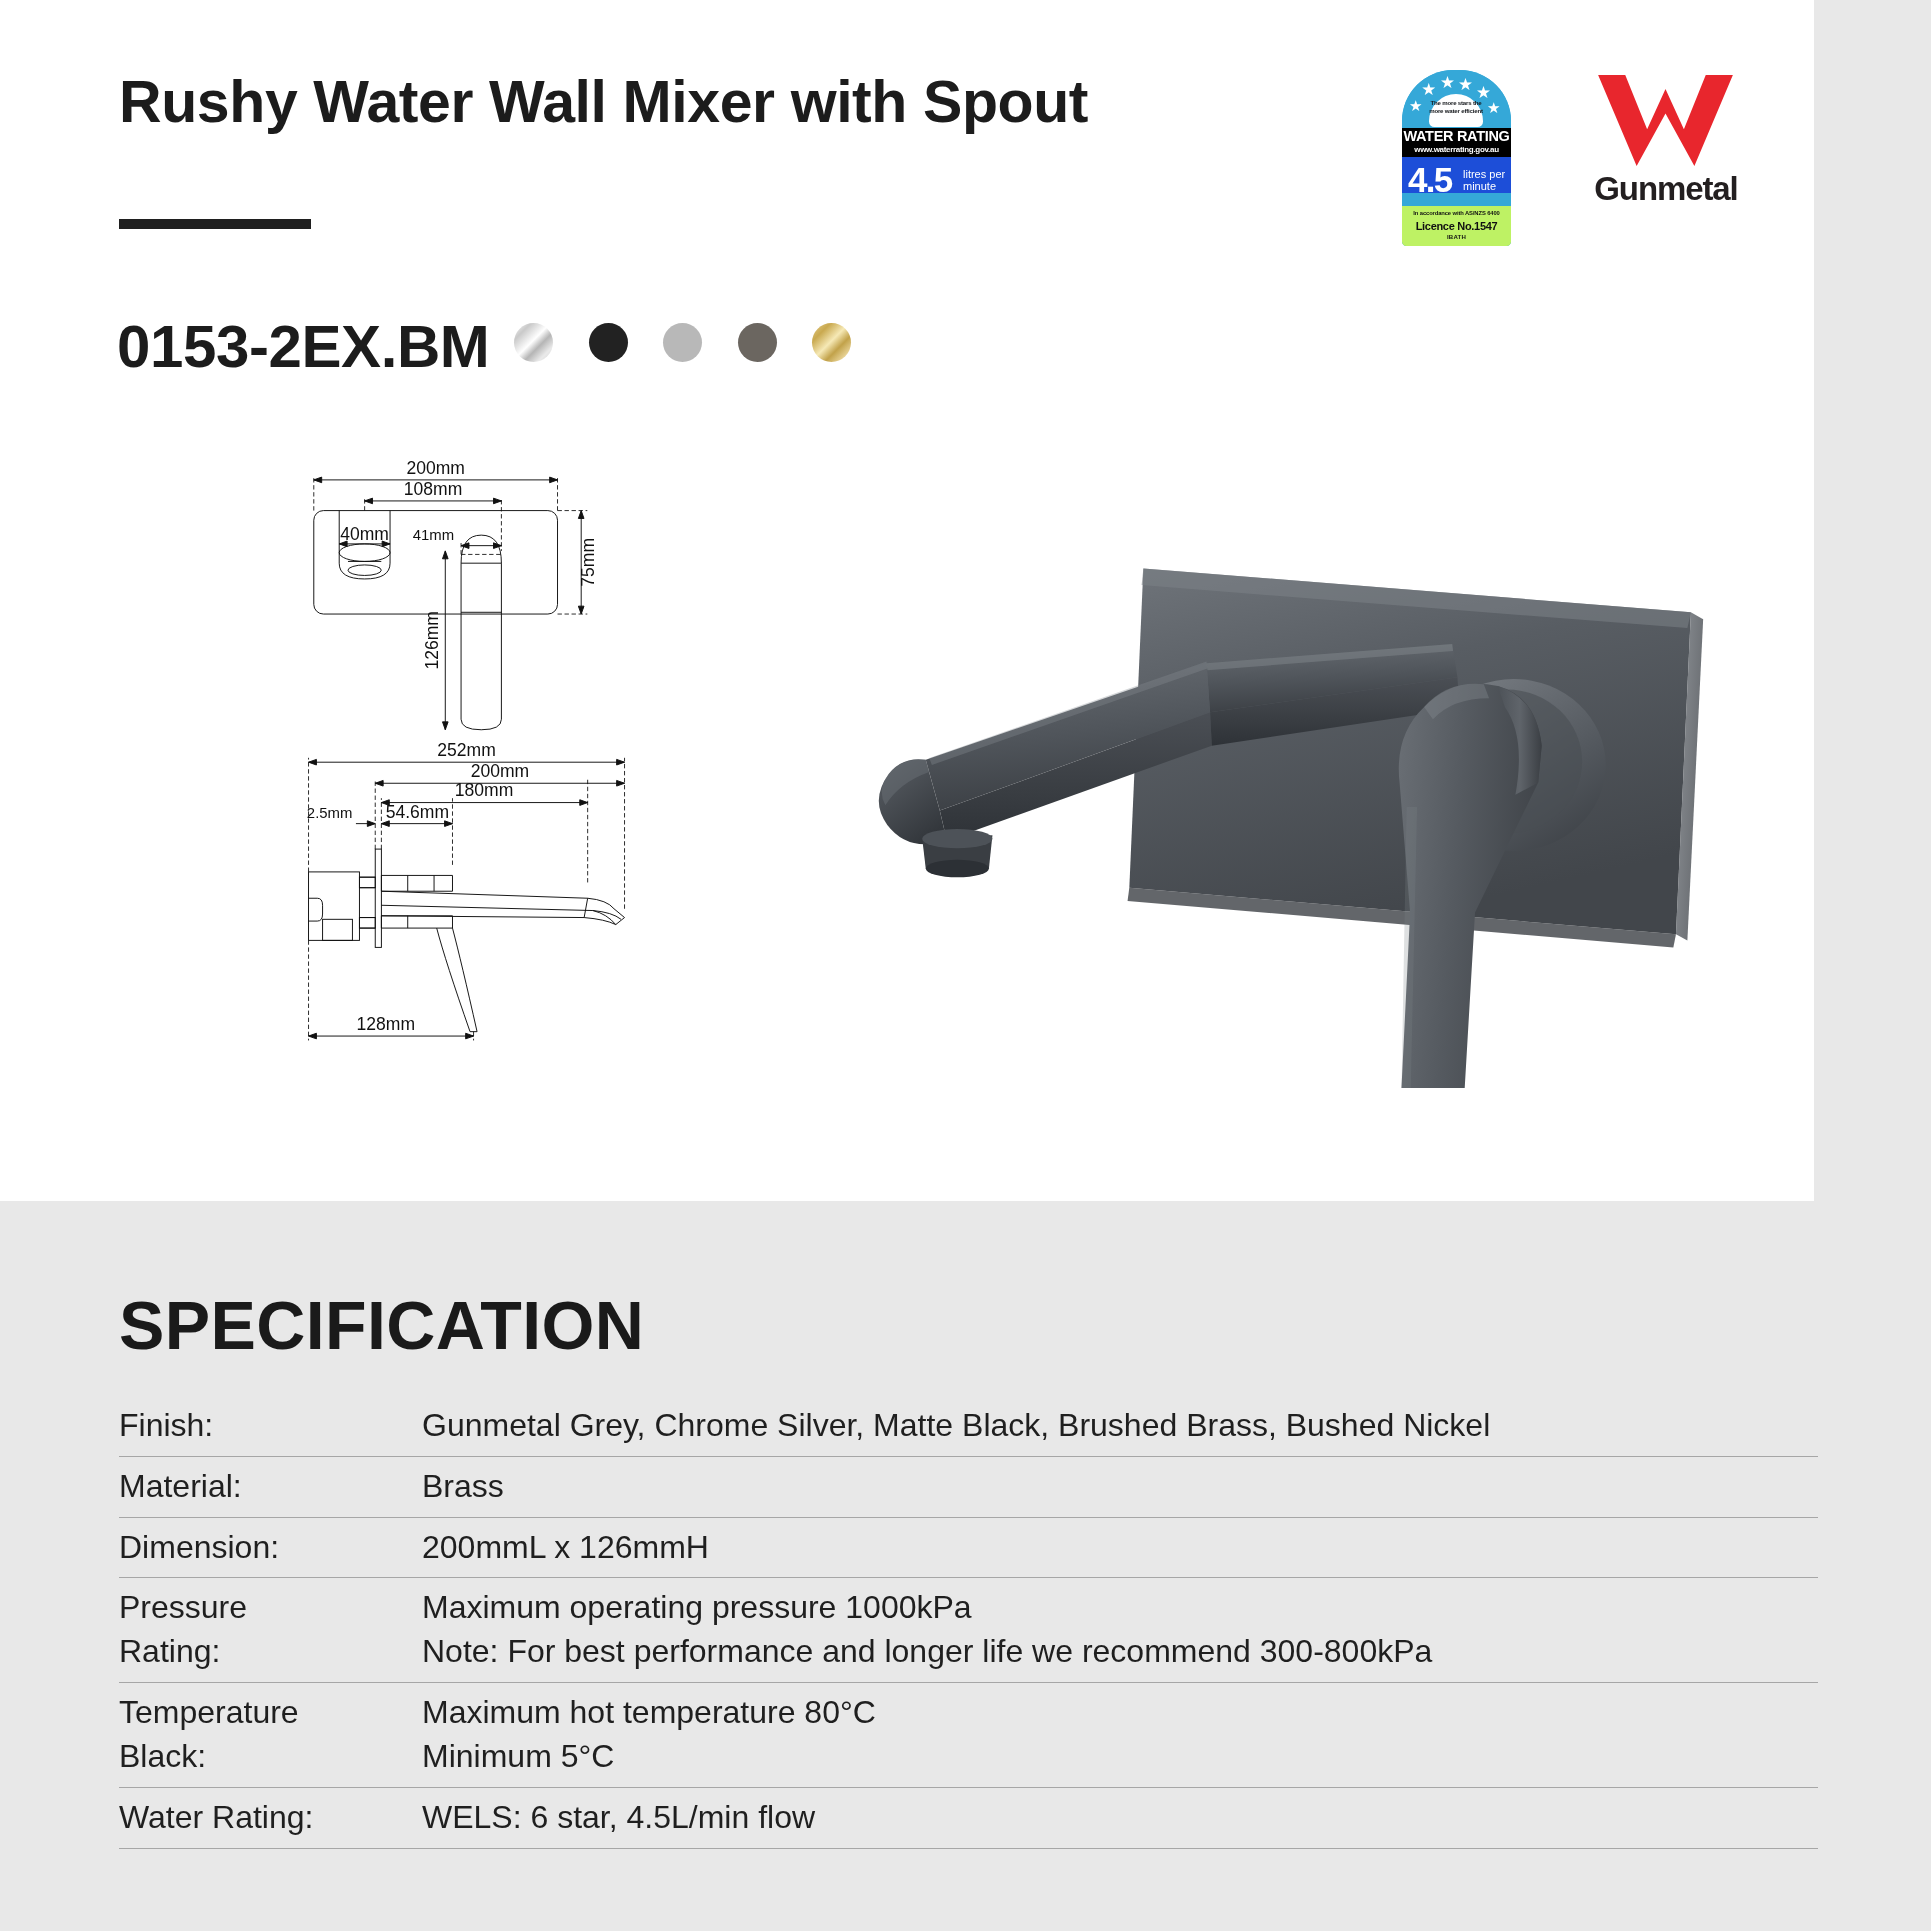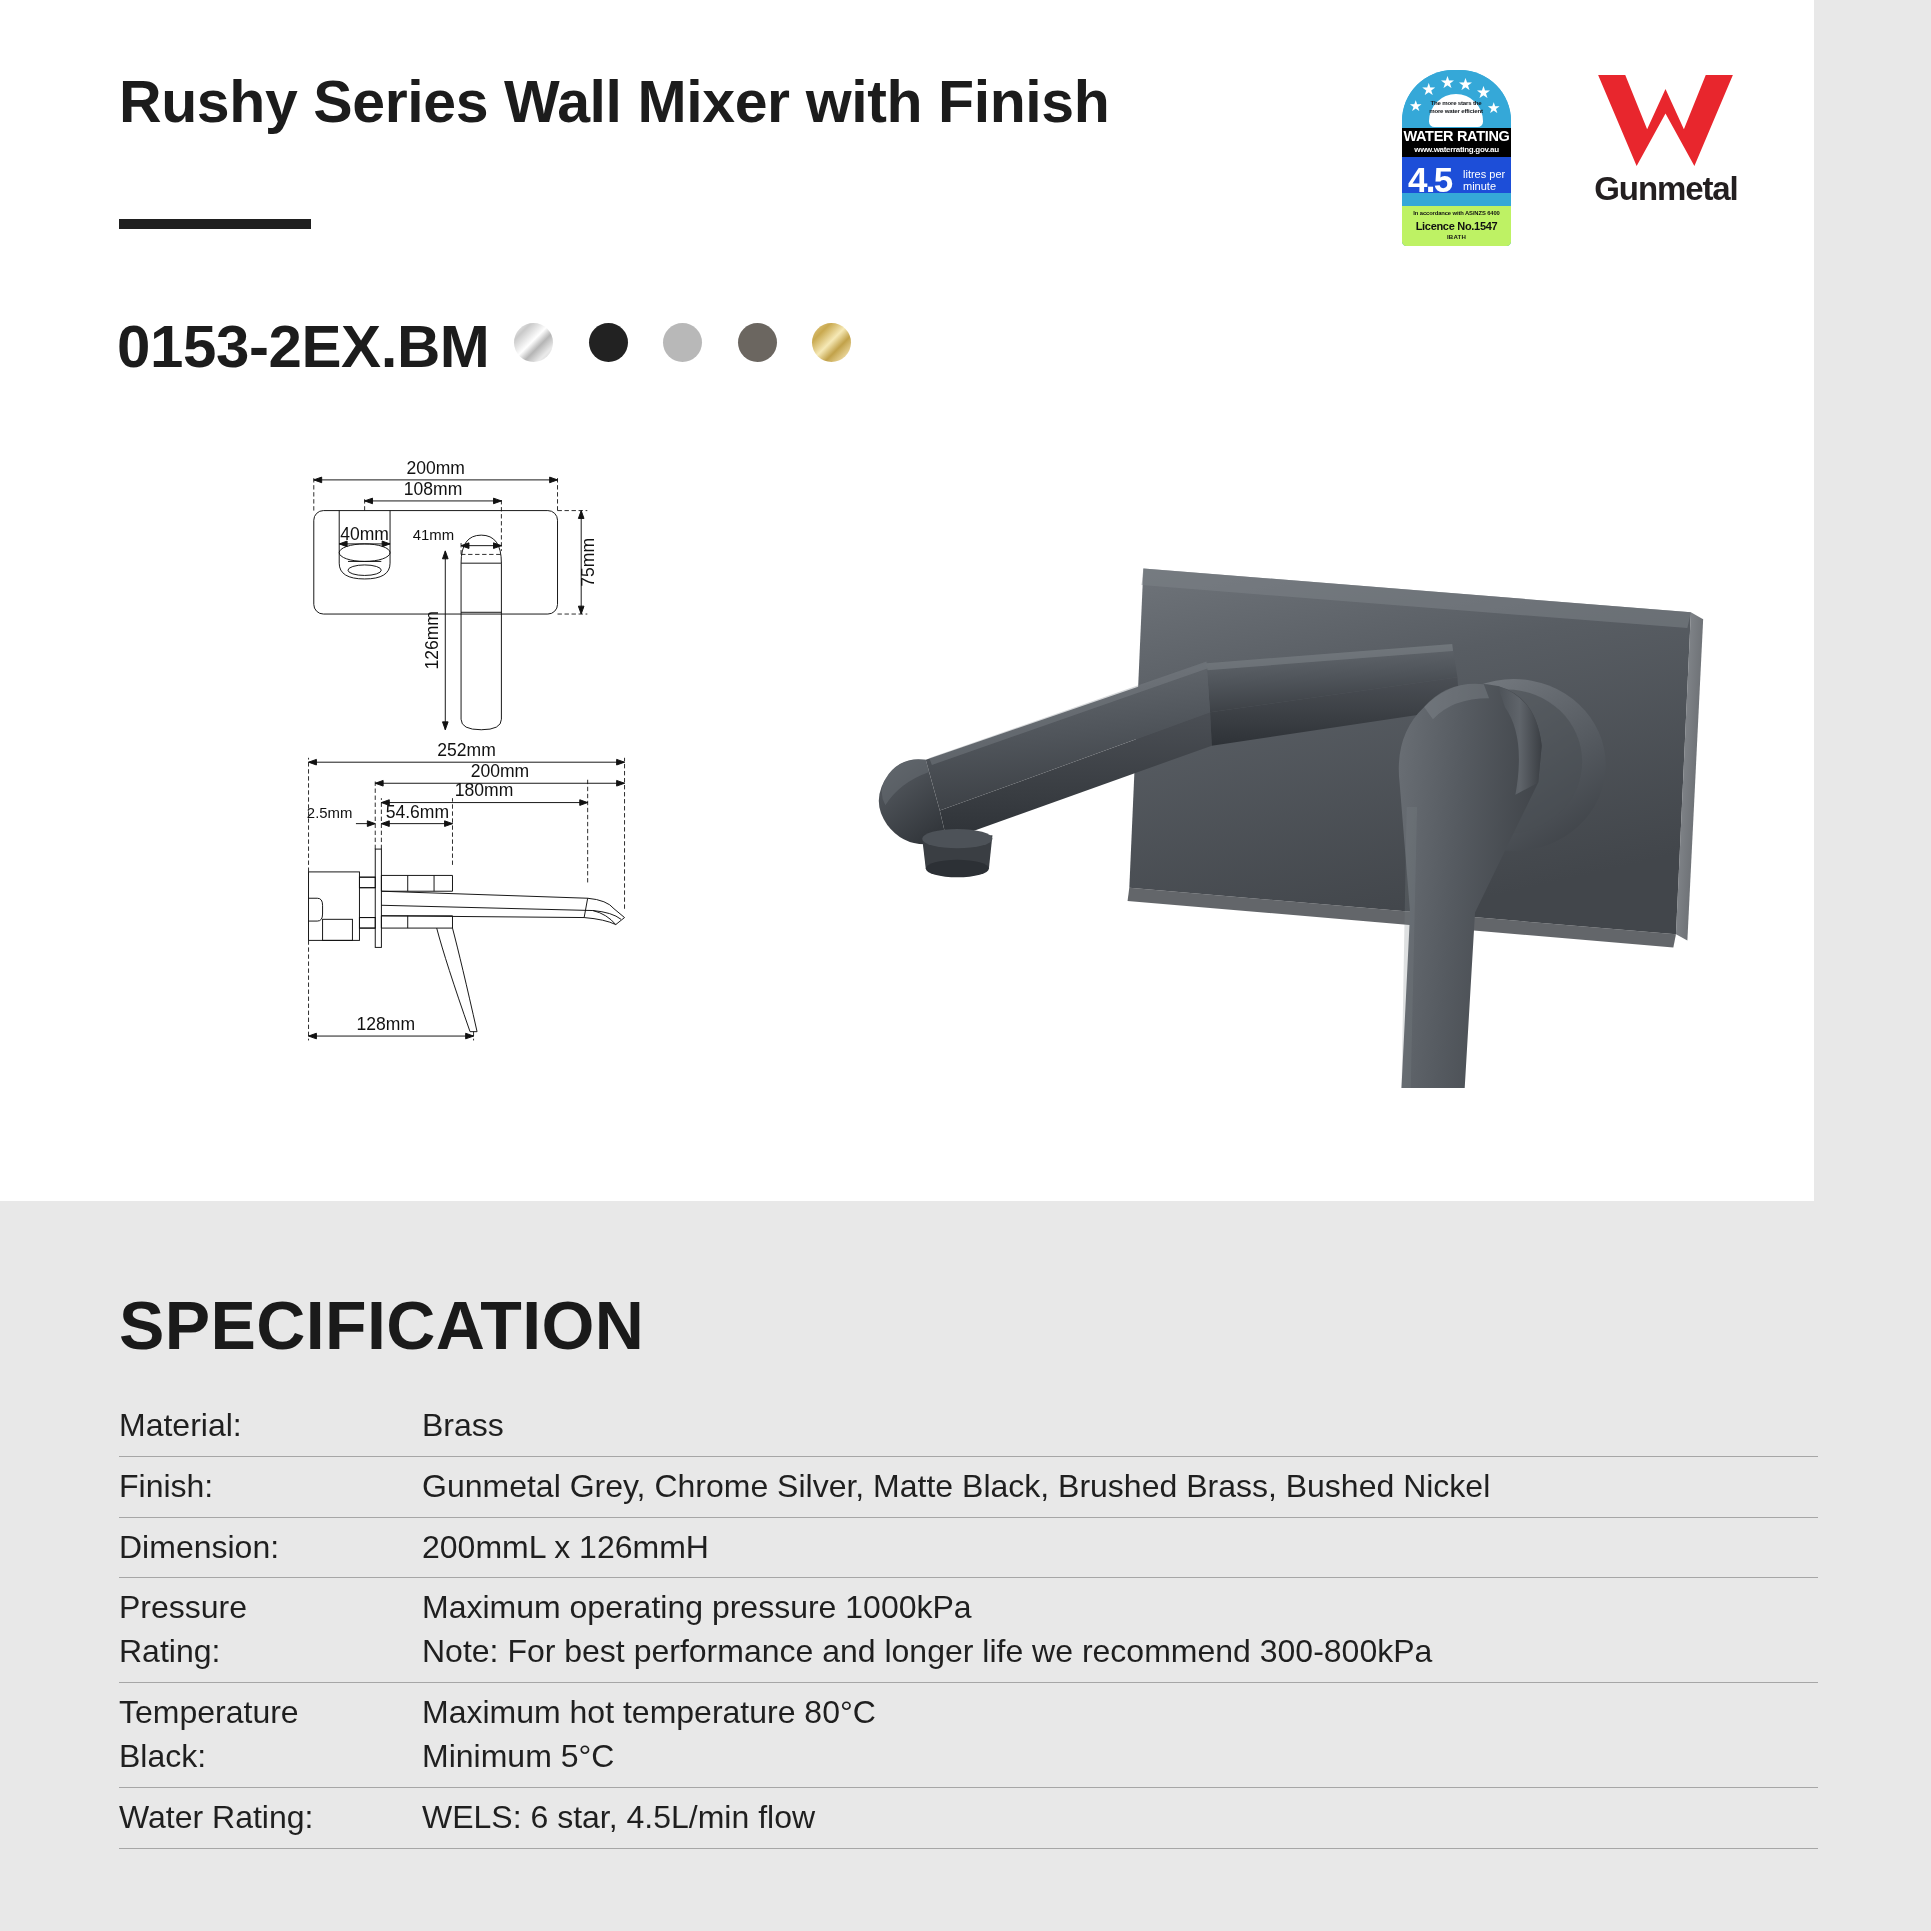--- a/index.html
+++ b/index.html
@@ -269,21 +269,21 @@
     color: #1f1f1f;
     padding-top: 7px;
     white-space: pre-line;
   }
 </style>
 </head>
 <body>
 
 <div id="white-panel"></div>
 
-<div id="product-title">Rushy Series Wall Mixer with Finish</div>
+<div id="product-title">Rushy Water Wall Mixer with Spout</div>
 <div id="title-accent-bar"></div>
 
 <div id="wels-label">
   <div class="wels-stars-zone">
     <span class="wels-star s1">★</span>
     <span class="wels-star s2">★</span>
     <span class="wels-star s3">★</span>
     <span class="wels-star s4">★</span>
     <span class="wels-star s5">★</span>
     <span class="wels-star s6">★</span>
@@ -546,26 +546,26 @@
     <text x="662" y="828" font-family="Liberation Sans, sans-serif" font-size="26" fill="#9aa0a6" opacity="0.85" text-anchor="middle">H</text>
     <text x="722" y="840" font-family="Liberation Sans, sans-serif" font-size="26" fill="#9aa0a6" opacity="0.85" text-anchor="middle">C</text>
   </g>
 </svg>
 
 <div id="spec-section"></div>
 <div id="spec-heading">SPECIFICATION</div>
 
 <div id="spec-table">
   <div class="spec-row">
+    <div class="spec-label">Finish:</div>
+    <div class="spec-value">Gunmetal Grey, Chrome Silver, Matte Black, Brushed Brass, Bushed Nickel</div>
+  </div>
+  <div class="spec-row">
     <div class="spec-label">Material:</div>
     <div class="spec-value">Brass</div>
-  </div>
-  <div class="spec-row">
-    <div class="spec-label">Finish:</div>
-    <div class="spec-value">Gunmetal Grey, Chrome Silver, Matte Black, Brushed Brass, Bushed Nickel</div>
   </div>
   <div class="spec-row">
     <div class="spec-label">Dimension:</div>
     <div class="spec-value">200mmL x 126mmH</div>
   </div>
   <div class="spec-row">
     <div class="spec-label">Pressure
 Rating:</div>
     <div class="spec-value">Maximum operating pressure 1000kPa
 Note: For best performance and longer life we recommend 300-800kPa</div>

